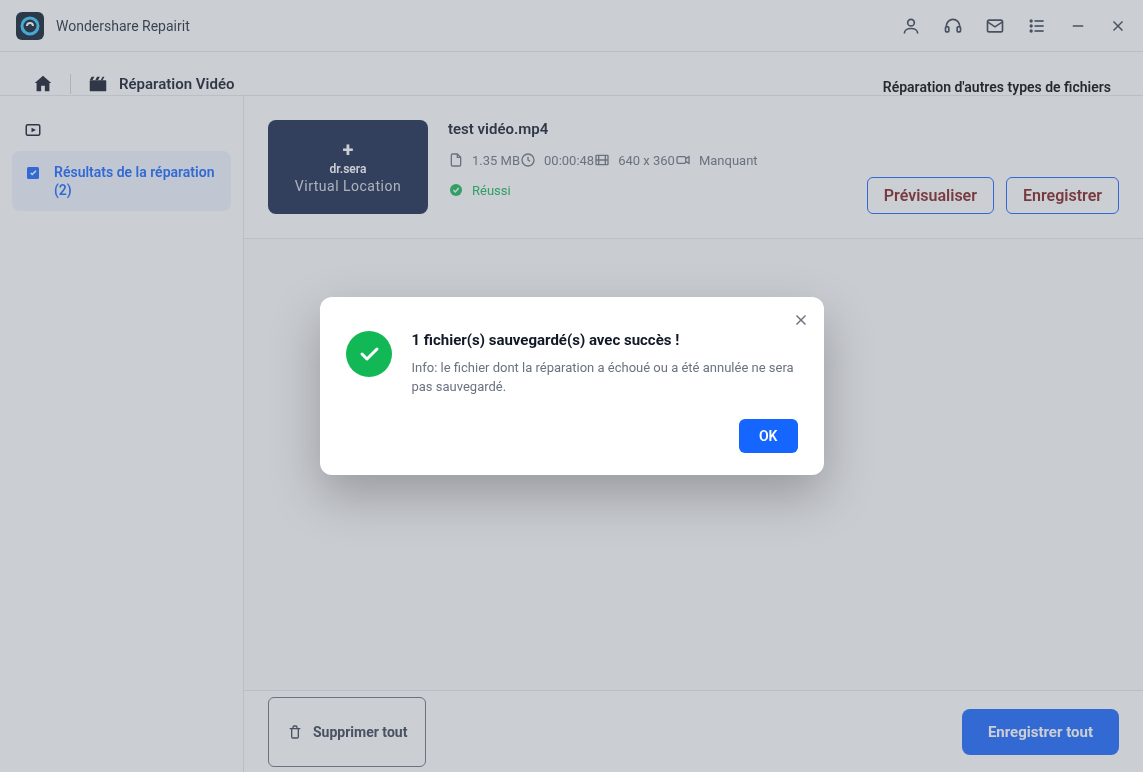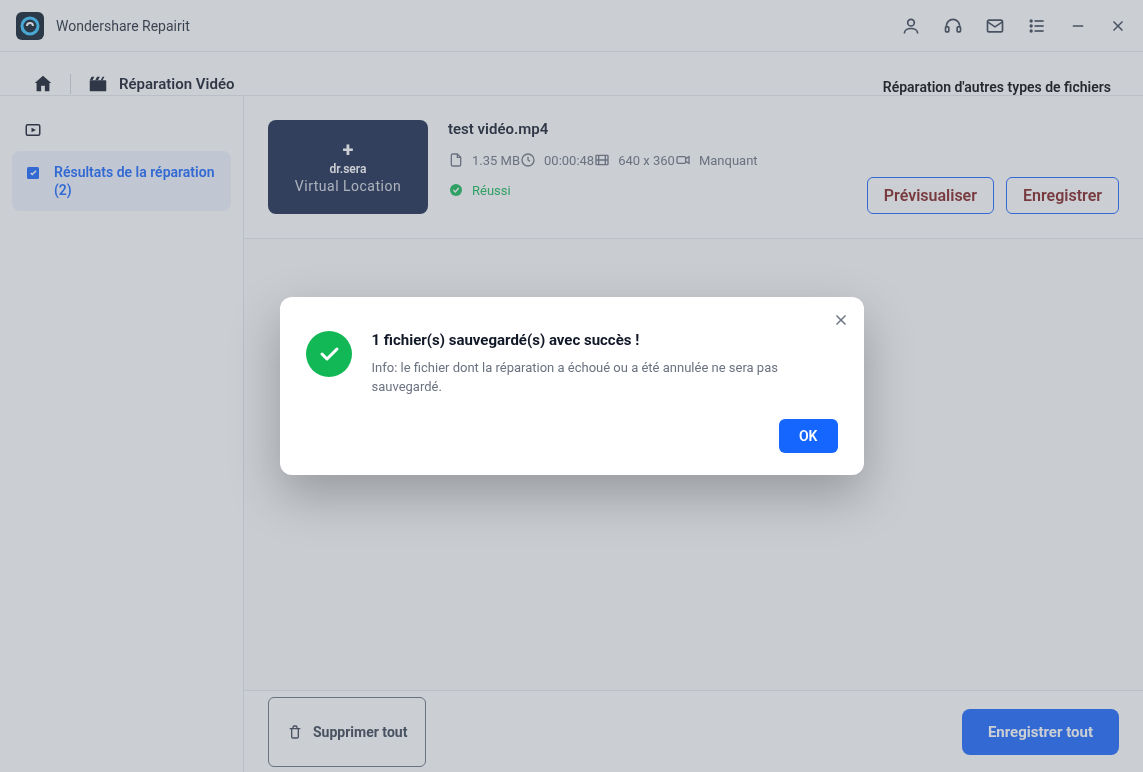--- a/index.html
+++ b/index.html
@@ -40,21 +40,21 @@
   .status-row { display: flex; align-items: center; gap: 8px; color: #12b855; font-size: 13px; }
 
   .card-actions { align-self: flex-end; display: flex; gap: 12px; padding-top: 36px; }
   .btn-outline { border: 1.5px solid #1565ff; color: #7f1d1d; background: transparent; font-size: 16px; font-weight: 600; border-radius: 6px; padding: 8px 16px; cursor: pointer; }
 
   .footer { height: 82px; border-top: 1px solid #e5e7eb; display: flex; align-items: center; justify-content: space-between; padding: 0 24px; background: #fff; }
   .ft-del { border: 1.5px solid #6b7280; color: #374151; font-weight: 700; font-size: 14px; background: transparent; border-radius: 6px; padding: 26px 18px; display: flex; align-items: center; gap: 10px; cursor: pointer; }
   .ft-save { background: #1565ff; color: #fff; font-size: 15px; font-weight: 700; border: none; border-radius: 8px; padding: 14px 26px; cursor: pointer; }
 
   .overlay { position: absolute; inset: 0; background: rgba(107,114,128,.35); display: flex; align-items: center; justify-content: center; }
-  .dialog { width: 584px; background: #fff; border-radius: 12px; padding: 24px 26px 22px 26px; position: relative; box-shadow: 0 20px 50px rgba(0,0,0,.25); }
+  .dialog { width: 504px; background: #fff; border-radius: 12px; padding: 24px 26px 22px 26px; position: relative; box-shadow: 0 20px 50px rgba(0,0,0,.25); }
   .dialog-close { position: absolute; top: 14px; right: 14px; cursor: pointer; color: #6b7280; }
   .dialog-body { display: flex; gap: 20px; align-items: flex-start; margin-top: 10px; }
   .success-badge { width: 46px; height: 46px; border-radius: 50%; background: #12b855; display: flex; align-items: center; justify-content: center; flex: 0 0 auto; }
   .d-title { font-size: 15px; font-weight: 700; color: #111827; margin-bottom: 10px; }
   .d-info { font-size: 13px; color: #6b7280; line-height: 1.45; }
   .dialog-actions { display: flex; justify-content: flex-end; margin-top: 22px; }
   .btn-primary { background: #1565ff; color: #fff; border: none; font-size: 14px; font-weight: 600; padding: 9px 20px; border-radius: 6px; cursor: pointer; }
 
   svg { display: block; }
 </style>

